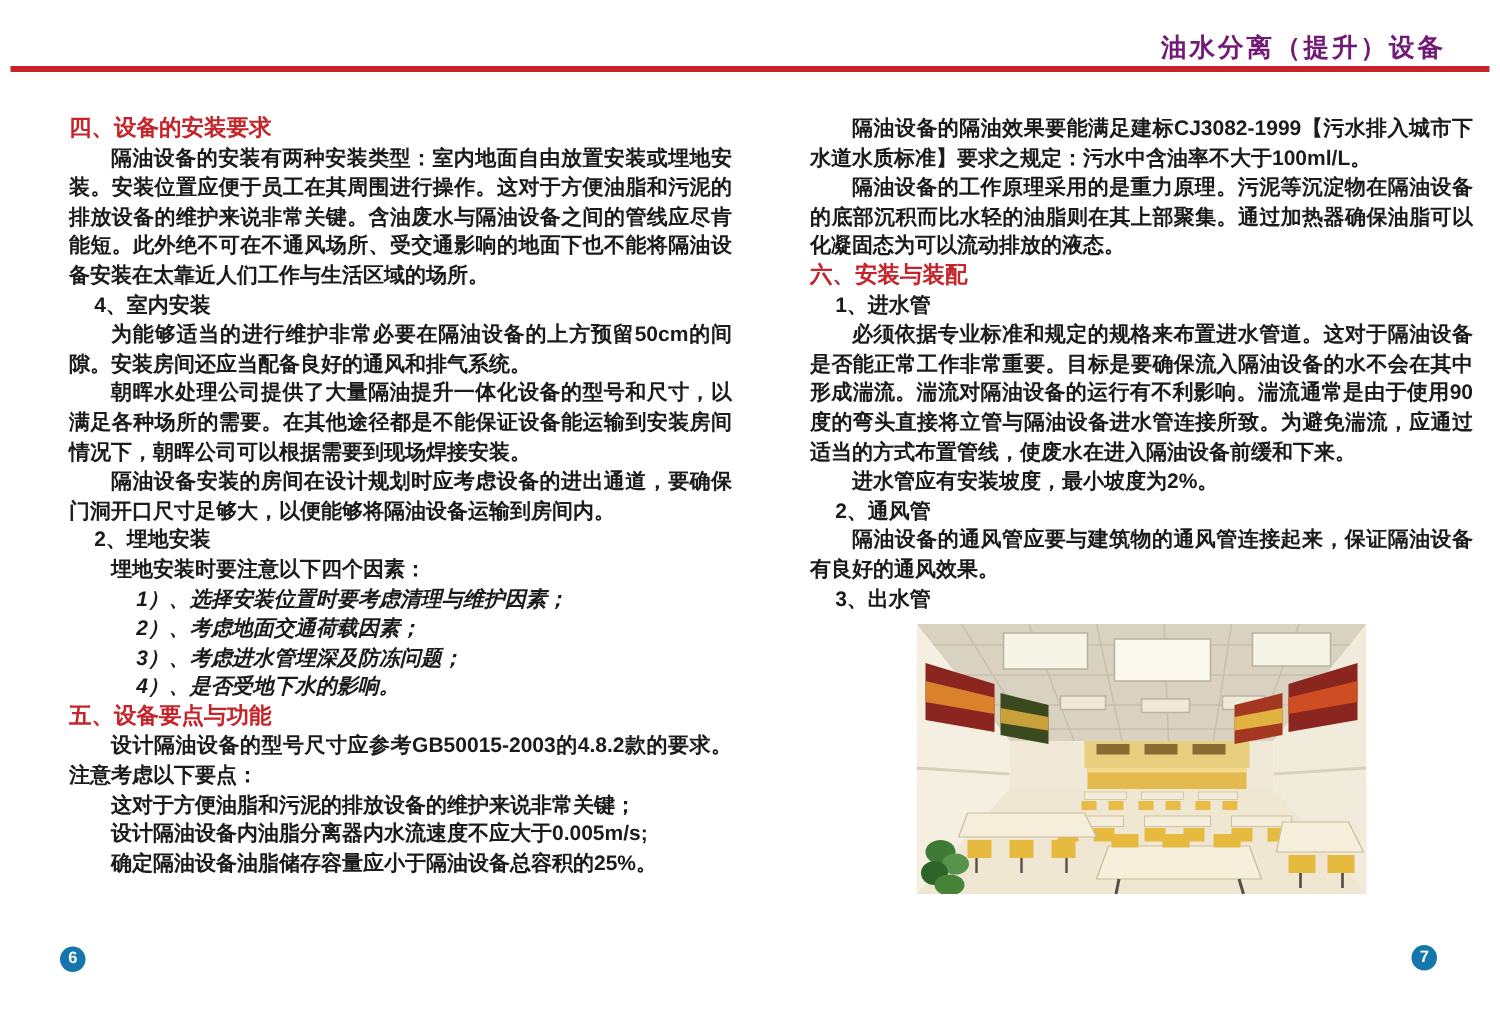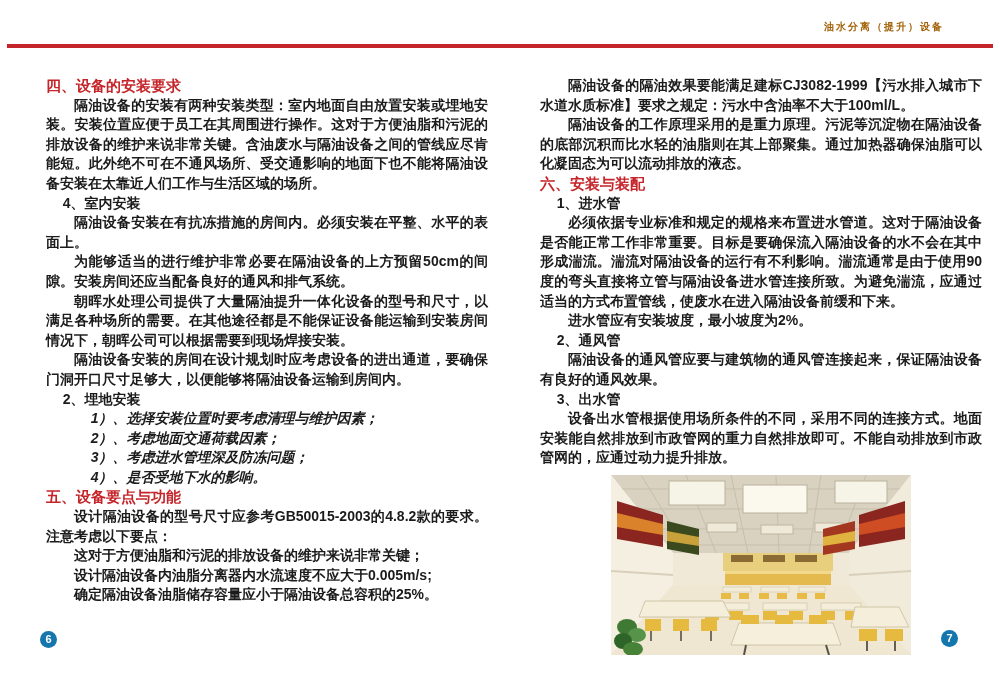--- a/index.html
+++ b/index.html
@@ -3,22 +3,22 @@
 <meta charset="utf-8">
 <style>
   html,body{margin:0;padding:0;}
   body{
     width:1000px;height:683px;position:relative;background:#ffffff;
     font-family:"Liberation Sans","DejaVu Sans",sans-serif;
     color:#1b1b1b;overflow:hidden;
   }
   
   .header-title{
-    position:absolute;top:20px;right:56px;
-    font-size:10px;font-weight:bold;letter-spacing:2px;color:#a16207;
+    position:absolute;top:20px;right:36px;
+    font-size:17px;font-weight:bold;letter-spacing:2px;color:#701a75;
   }
   .header-rule{
     position:absolute;top:44px;left:7px;right:7px;height:4px;
     background:#c5252a;
   }
   
   .page{
     position:absolute;top:76px;width:442px;
     font-size:14px;line-height:19.6px;font-weight:bold;
     text-align:justify;
@@ -49,25 +49,25 @@
 </head>
 <body>
 
 <div class="header-title">油水分离（提升）设备</div>
 <div class="header-rule"></div>
 
 <section class="page page-left">
   <h2 class="sec-heading">四、设备的安装要求</h2>
   <p class="para">隔油设备的安装有两种安装类型：室内地面自由放置安装或埋地安装。安装位置应便于员工在其周围进行操作。这对于方便油脂和污泥的排放设备的维护来说非常关键。含油废水与隔油设备之间的管线应尽肯能短。此外绝不可在不通风场所、受交通影响的地面下也不能将隔油设备安装在太靠近人们工作与生活区域的场所。</p>
   <p class="sub-title">4、室内安装</p>
-  <p class="para">隔油设备安装在有抗冻措施的房间内。必须安装在平整、水平的表面上。</p>
   <p class="para">为能够适当的进行维护非常必要在隔油设备的上方预留50cm的间隙。安装房间还应当配备良好的通风和排气系统。</p>
   <p class="para">朝晖水处理公司提供了大量隔油提升一体化设备的型号和尺寸，以满足各种场所的需要。在其他途径都是不能保证设备能运输到安装房间情况下，朝晖公司可以根据需要到现场焊接安装。</p>
   <p class="para">隔油设备安装的房间在设计规划时应考虑设备的进出通道，要确保门洞开口尺寸足够大，以便能够将隔油设备运输到房间内。</p>
   <p class="sub-title">2、埋地安装</p>
+  <p class="para">埋地安装时要注意以下四个因素：</p>
   <p class="item-num">1）、选择安装位置时要考虑清理与维护因素；</p>
   <p class="item-num">2）、考虑地面交通荷载因素；</p>
   <p class="item-num">3）、考虑进水管埋深及防冻问题；</p>
   <p class="item-num">4）、是否受地下水的影响。</p>
   <h2 class="sec-heading">五、设备要点与功能</h2>
   <p class="para">设计隔油设备的型号尺寸应参考GB50015-2003的4.8.2款的要求。注意考虑以下要点：</p>
   <p class="item-plain">这对于方便油脂和污泥的排放设备的维护来说非常关键；</p>
   <p class="item-plain">设计隔油设备内油脂分离器内水流速度不应大于0.005m/s;</p>
   <p class="item-plain">确定隔油设备油脂储存容量应小于隔油设备总容积的25%。</p>
 </section>
@@ -75,21 +75,20 @@
 <section class="page page-right">
   <p class="para">隔油设备的隔油效果要能满足建标CJ3082-1999【污水排入城市下水道水质标准】要求之规定：污水中含油率不大于100ml/L。</p>
   <p class="para">隔油设备的工作原理采用的是重力原理。污泥等沉淀物在隔油设备的底部沉积而比水轻的油脂则在其上部聚集。通过加热器确保油脂可以化凝固态为可以流动排放的液态。</p>
   <h2 class="sec-heading">六、安装与装配</h2>
   <p class="sub-title">1、进水管</p>
   <p class="para">必须依据专业标准和规定的规格来布置进水管道。这对于隔油设备是否能正常工作非常重要。目标是要确保流入隔油设备的水不会在其中形成湍流。湍流对隔油设备的运行有不利影响。湍流通常是由于使用90度的弯头直接将立管与隔油设备进水管连接所致。为避免湍流，应通过适当的方式布置管线，使废水在进入隔油设备前缓和下来。</p>
   <p class="para">进水管应有安装坡度，最小坡度为2%。</p>
   <p class="sub-title">2、通风管</p>
   <p class="para">隔油设备的通风管应要与建筑物的通风管连接起来，保证隔油设备有良好的通风效果。</p>
   <p class="sub-title">3、出水管</p>
-  <p class="para">设备出水管根据使用场所条件的不同，采用不同的连接方式。地面安装能自然排放到市政管网的重力自然排放即可。不能自动排放到市政管网的，应通过动力提升排放。</p>
 
   <figure class="photo">
     <svg viewBox="0 0 300 180" xmlns="http://www.w3.org/2000/svg">
 
       <g>
         <rect x="0" y="108" width="300" height="72" fill="#e9e1cd"></rect>
         <polygon points="0,180 62,110 238,110 300,180" fill="#efe7d2"></polygon>
       </g>
 
       <g>

